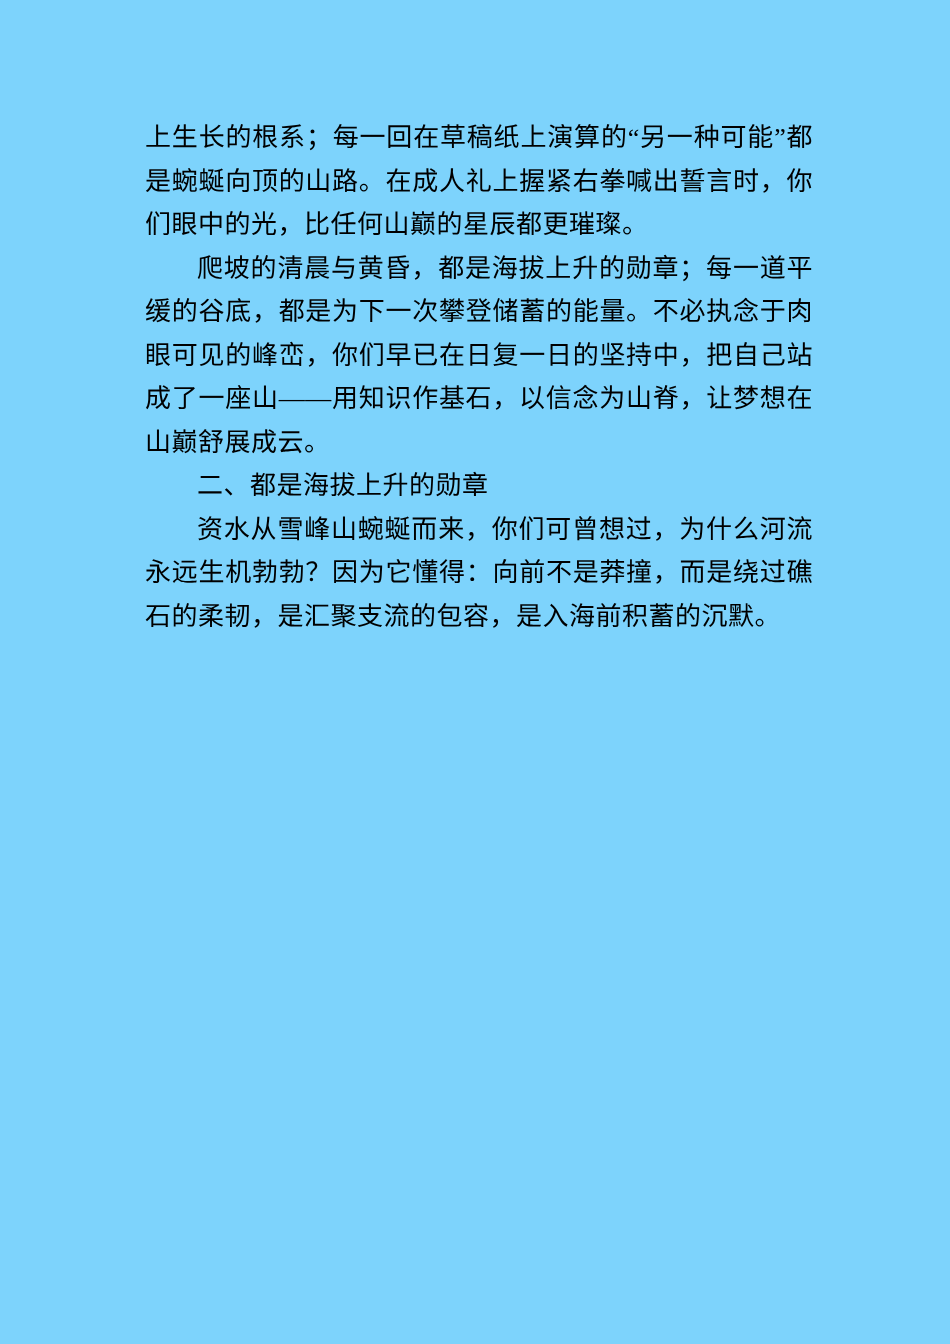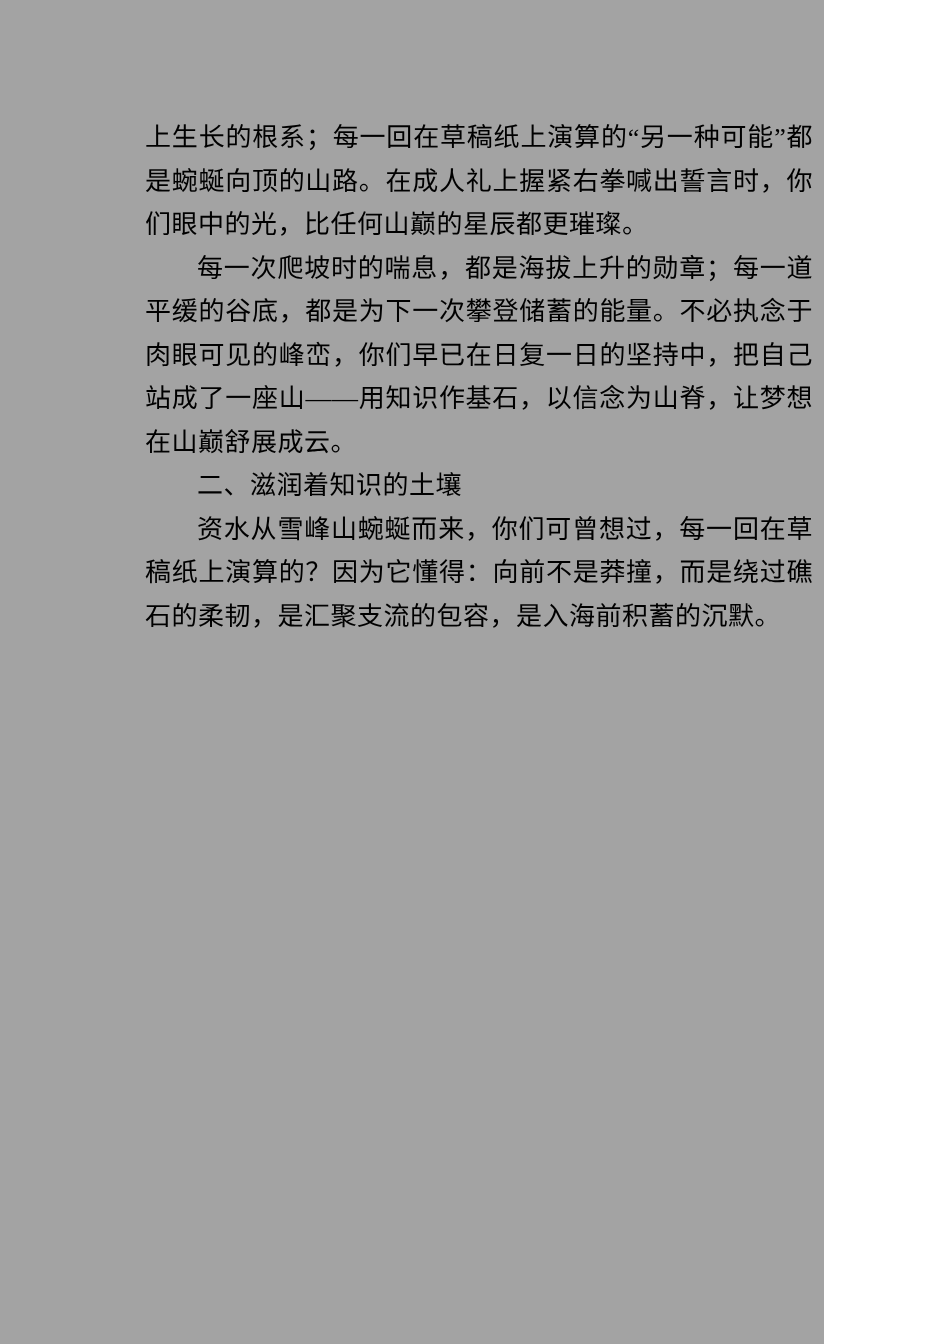--- a/index.html
+++ b/index.html
@@ -7,24 +7,23 @@
     padding: 0;
   }
   body {
     width: 950px;
     height: 1344px;
     background: #ffffff;
     overflow: hidden;
   }
   .page {
     position: relative;
-    width: 794px;
+    width: 950px;
     height: 1344px;
-    background: #a3a3a3;
-    padding-left: 30px;
+    background: #7dd3fc;
   }
   .text-block {
     position: absolute;
     left: 145px;
     top: 116px;
     width: 668px;
     color: #000000;
     font-family: "Liberation Serif", "DejaVu Serif", serif;
     font-size: 26px;
     line-height: 43.5px;
@@ -39,17 +38,17 @@
   .text-block p.no-indent {
     text-indent: 0;
   }
 </style>
 </head>
 <body>
 
 <div class="page">
   <div class="text-block">
     <p class="no-indent">上生长的根系；每一回在草稿纸上演算的“另一种可能”都是蜿蜒向顶的山路。在成人礼上握紧右拳喊出誓言时，你们眼中的光，比任何山巅的星辰都更璀璨。</p>
-    <p>每一次爬坡时的喘息，都是海拔上升的勋章；每一道平缓的谷底，都是为下一次攀登储蓄的能量。不必执念于肉眼可见的峰峦，你们早已在日复一日的坚持中，把自己站成了一座山——用知识作基石，以信念为山脊，让梦想在山巅舒展成云。</p>
-    <p>二、滋润着知识的土壤</p>
-    <p>资水从雪峰山蜿蜒而来，你们可曾想过，每一回在草稿纸上演算的？因为它懂得：向前不是莽撞，而是绕过礁石的柔韧，是汇聚支流的包容，是入海前积蓄的沉默。</p>
+    <p>爬坡的清晨与黄昏，都是海拔上升的勋章；每一道平缓的谷底，都是为下一次攀登储蓄的能量。不必执念于肉眼可见的峰峦，你们早已在日复一日的坚持中，把自己站成了一座山——用知识作基石，以信念为山脊，让梦想在山巅舒展成云。</p>
+    <p>二、都是海拔上升的勋章</p>
+    <p>资水从雪峰山蜿蜒而来，你们可曾想过，为什么河流永远生机勃勃？因为它懂得：向前不是莽撞，而是绕过礁石的柔韧，是汇聚支流的包容，是入海前积蓄的沉默。</p>
   </div>
 </div>
 
 </body></html>

